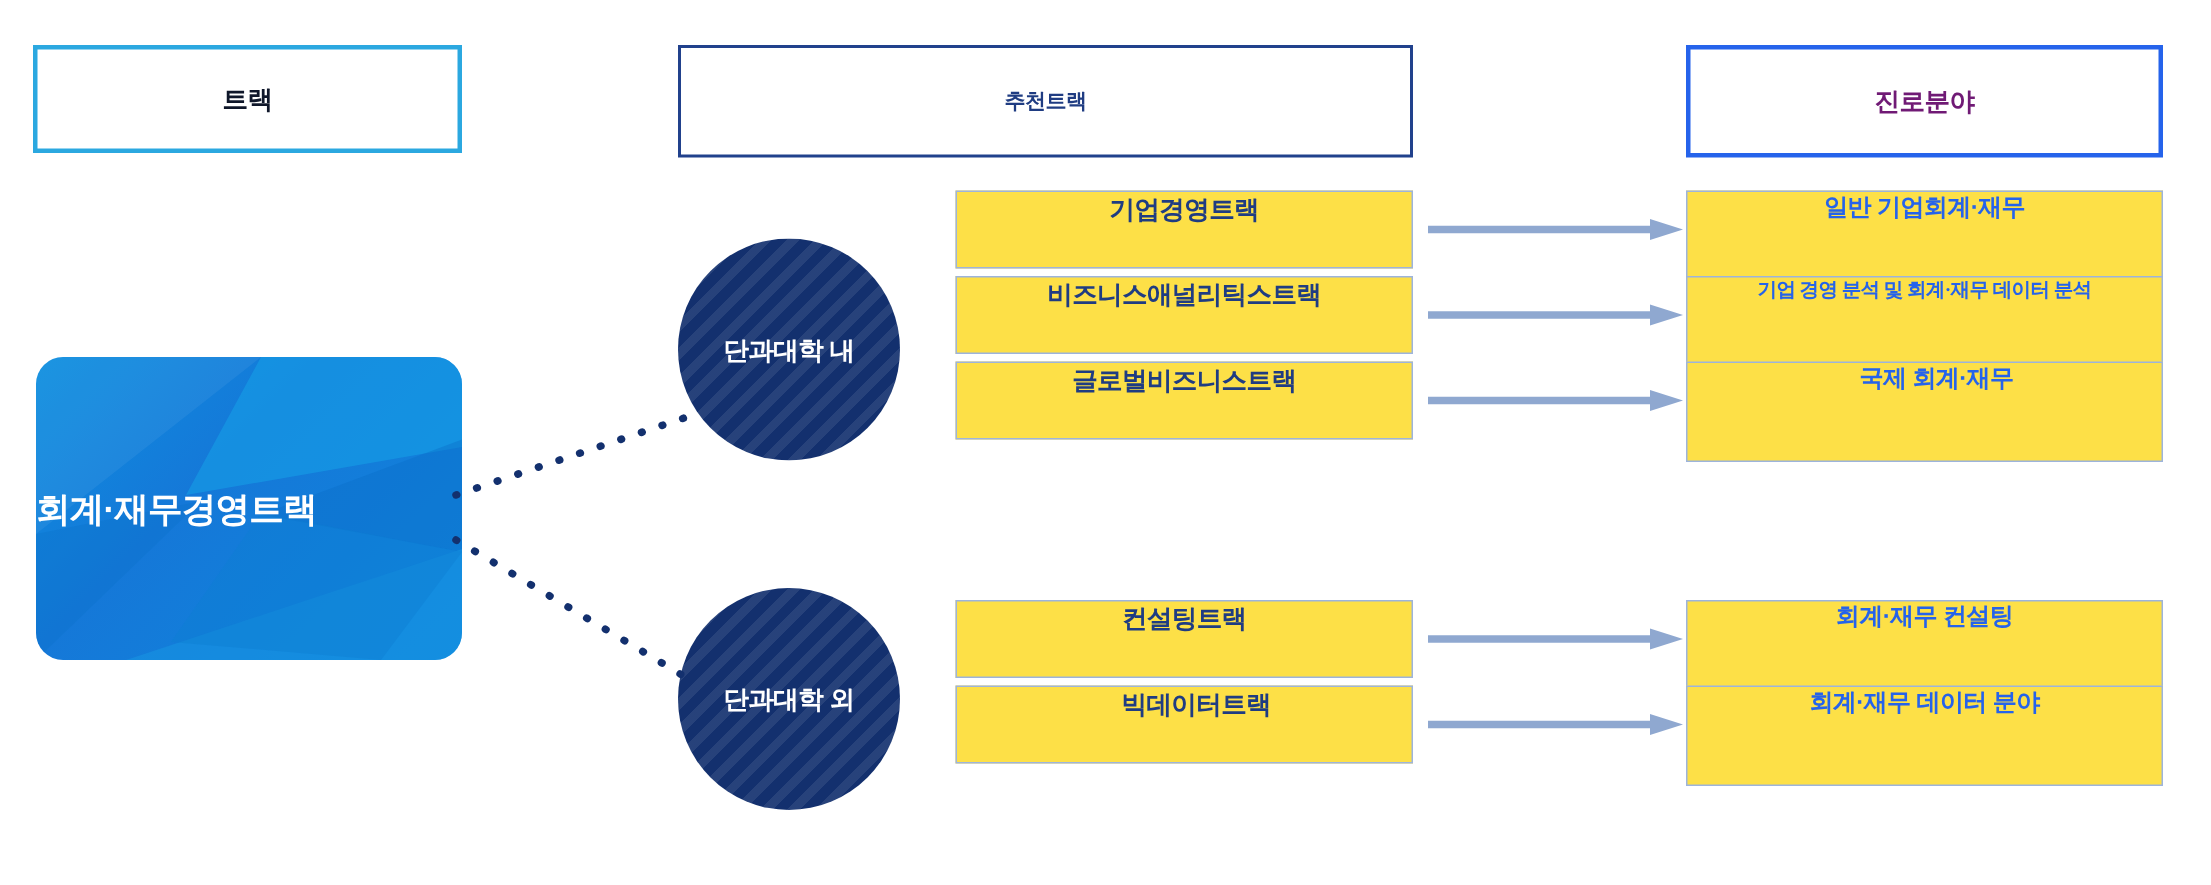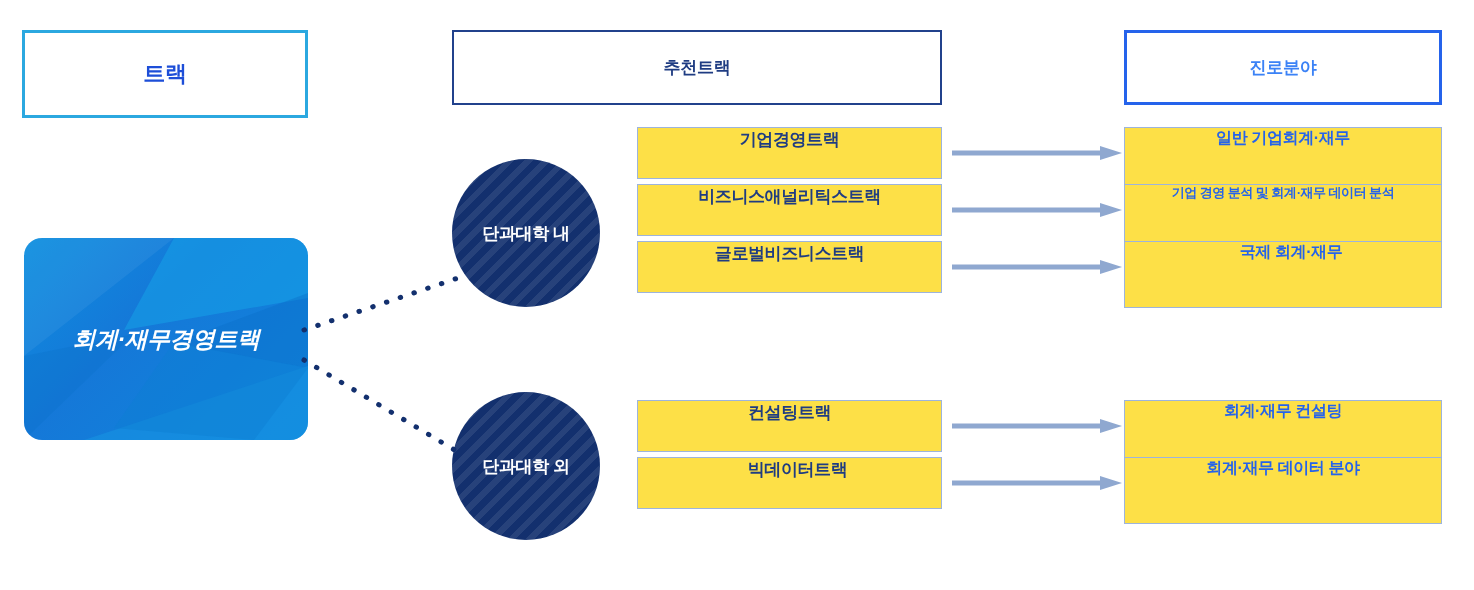--- a/index.html
+++ b/index.html
@@ -25,52 +25,51 @@
     position: absolute;
     box-sizing: border-box;
     display: flex;
     align-items: center;
     justify-content: center;
     background: #ffffff;
     font-weight: 700;
     letter-spacing: -0.3px;
   }
   .hdr-track {
-    left: 22px; top: 30px; width: 286px; height: 88px;
+    left: 22px; top: 30px; width: 286px; height: 72px;
     border: 3px solid #2BA8E0;
-    color: #1d4ed8;
-    font-size: 22px;
+    color: #0f172a;
+    font-size: 17px;
   }
   .hdr-rec {
     left: 452px; top: 30px; width: 490px; height: 75px;
     border: 2px solid #21418C;
     color: #1F3C82;
-    font-size: 17px;
+    font-size: 14px;
   }
   .hdr-career {
     left: 1124px; top: 30px; width: 318px; height: 75px;
     border: 3px solid #2563EB;
-    color: #3b82f6;
+    color: #701a75;
     font-size: 17px;
   }
 
   
   .main-card {
     position: absolute;
     left: 24px;
     top: 238px;
     width: 284px;
     height: 202px;
     border-radius: 18px;
     overflow: hidden;
     background: linear-gradient(135deg, #0d8fe0 0%, #1578d8 40%, #0f86dd 100%);
     display: flex;
     align-items: center;
-    justify-content: center;
-    font-style: italic;
+    justify-content: flex-start;
   }
   .main-card .facets {
     position: absolute;
     inset: 0;
   }
   .main-card-label {
     position: relative;
     z-index: 3;
     color: #ffffff;
     font-size: 23px;

